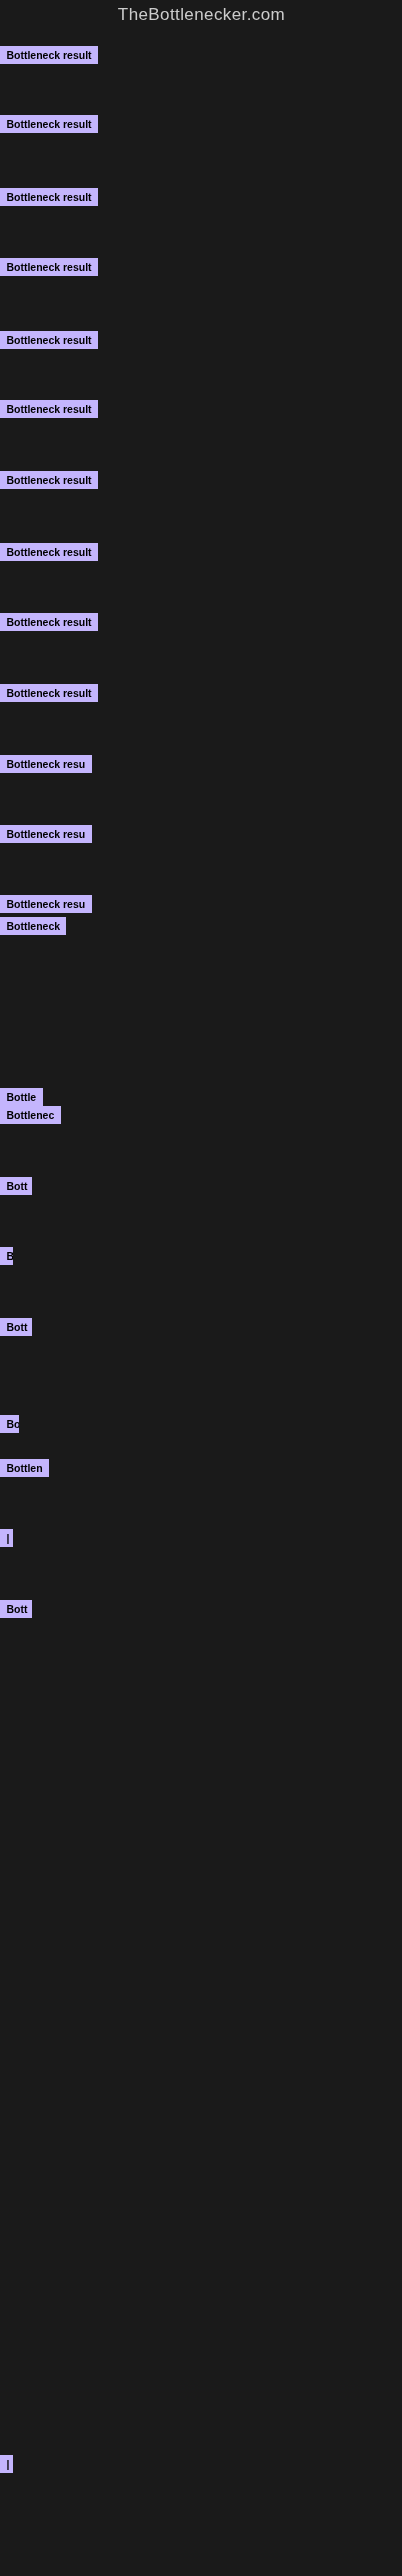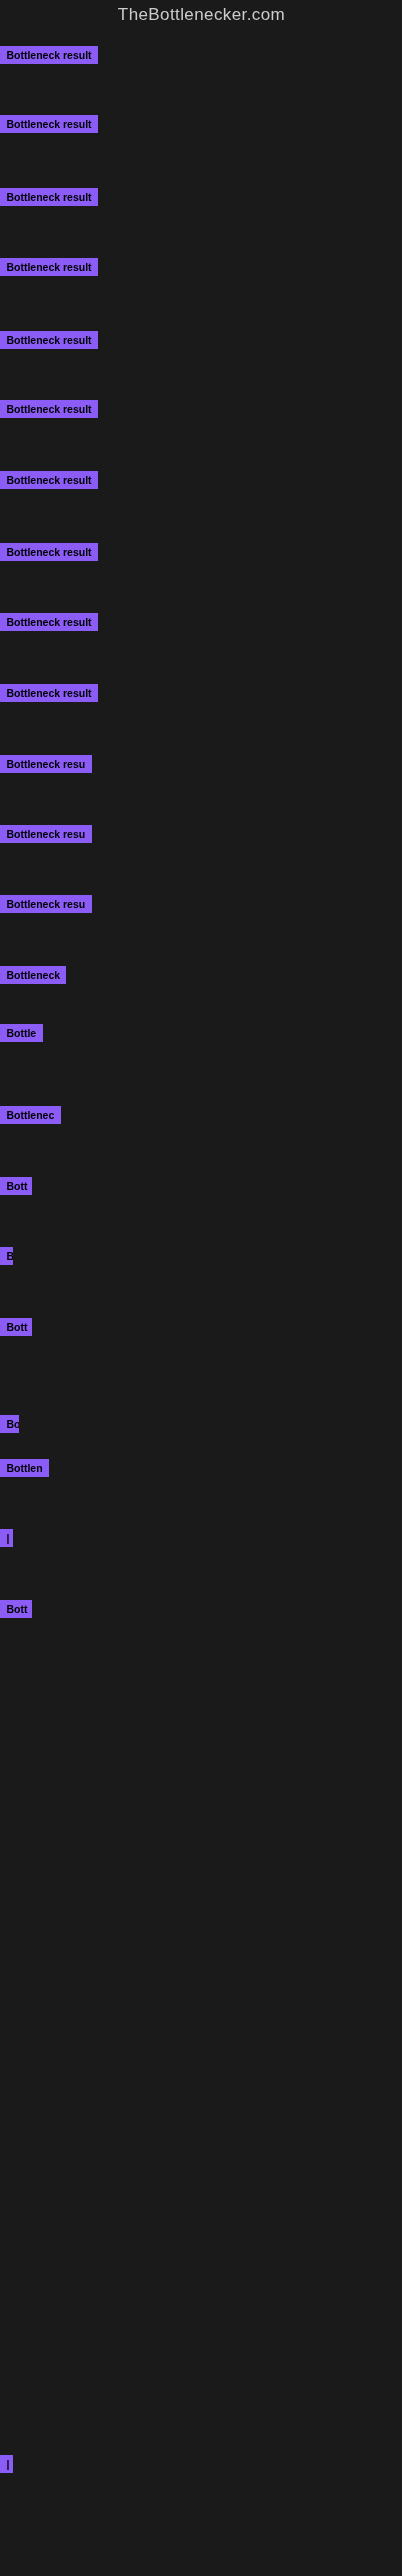--- a/index.html
+++ b/index.html
@@ -24,21 +24,21 @@
       letter-spacing: 0.4px;
     }
 
     .bottleneck-item {
       position: absolute;
       left: 0;
       display: inline-block;
     }
 
     .bottleneck-badge {
-      background-color: #8b5cf6;
+      background-color: #c4b5fd;
       color: #000000;
       font-size: 10.5px;
       font-weight: bold;
       padding: 3.2px 6.4px;
       display: inline-block;
       white-space: nowrap;
       overflow: hidden;
     }
   </style>
 </head>
@@ -52,22 +52,22 @@
 <div class="bottleneck-item" style="top: 258px;"><div class="bottleneck-badge" style="max-width: 122px;">Bottleneck result</div></div>
 <div class="bottleneck-item" style="top: 331px;"><div class="bottleneck-badge" style="max-width: 123px;">Bottleneck result</div></div>
 <div class="bottleneck-item" style="top: 400px;"><div class="bottleneck-badge" style="max-width: 122px;">Bottleneck result</div></div>
 <div class="bottleneck-item" style="top: 471px;"><div class="bottleneck-badge" style="max-width: 123px;">Bottleneck result</div></div>
 <div class="bottleneck-item" style="top: 543px;"><div class="bottleneck-badge" style="max-width: 122px;">Bottleneck result</div></div>
 <div class="bottleneck-item" style="top: 613px;"><div class="bottleneck-badge" style="max-width: 120px;">Bottleneck result</div></div>
 <div class="bottleneck-item" style="top: 684px;"><div class="bottleneck-badge" style="max-width: 119px;">Bottleneck result</div></div>
 <div class="bottleneck-item" style="top: 755px;"><div class="bottleneck-badge" style="max-width: 105px;">Bottleneck resu</div></div>
 <div class="bottleneck-item" style="top: 825px;"><div class="bottleneck-badge" style="max-width: 101px;">Bottleneck resu</div></div>
 <div class="bottleneck-item" style="top: 895px;"><div class="bottleneck-badge" style="max-width: 95px;">Bottleneck resu</div></div>
-<div class="bottleneck-item" style="top: 966px; text-align: right;"><div class="bottleneck-badge" style="max-width: 72px;">Bottleneck</div></div>
-<div class="bottleneck-item" style="top: 1024px;"><div class="bottleneck-badge" style="max-width: 47px;">Bottle</div></div>
+<div class="bottleneck-item" style="top: 917px; text-align: right;"><div class="bottleneck-badge" style="max-width: 72px;">Bottleneck</div></div>
+<div class="bottleneck-item" style="top: 1088px;"><div class="bottleneck-badge" style="max-width: 47px;">Bottle</div></div>
 <div class="bottleneck-item" style="top: 1106px;"><div class="bottleneck-badge" style="max-width: 63px;">Bottlenec</div></div>
 <div class="bottleneck-item" style="top: 1177px;"><div class="bottleneck-badge" style="max-width: 32px;">Bott</div></div>
 <div class="bottleneck-item" style="top: 1247px;"><div class="bottleneck-badge" style="max-width: 13px;">B</div></div>
 <div class="bottleneck-item" style="top: 1318px;"><div class="bottleneck-badge" style="max-width: 32px;">Bott</div></div>
 <div class="bottleneck-item" style="top: 1388px; margin-top: 27px;"><div class="bottleneck-badge" style="max-width: 19.3px;">Bo</div></div>
 <div class="bottleneck-item" style="top: 1459px;"><div class="bottleneck-badge" style="max-width: 50px;">Bottlen</div></div>
 <div class="bottleneck-item" style="top: 1529px;"><div class="bottleneck-badge" style="max-width: 8px;">|</div></div>
 <div class="bottleneck-item" style="top: 1600px;"><div class="bottleneck-badge" style="max-width: 32px;">Bott</div></div>
 <div class="bottleneck-item" style="top: 2455px;"><div class="bottleneck-badge" style="max-width: 8px;">|</div></div>
 

